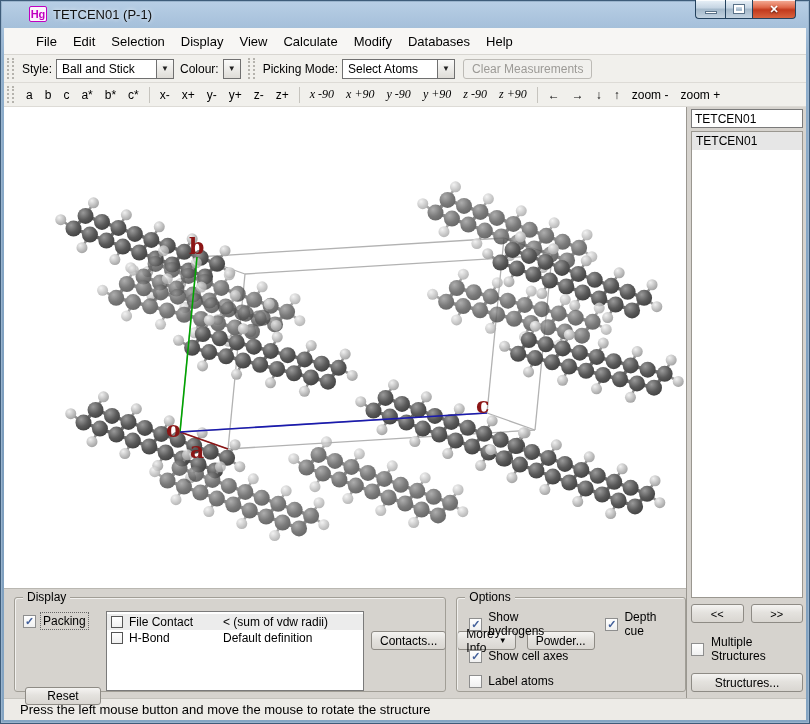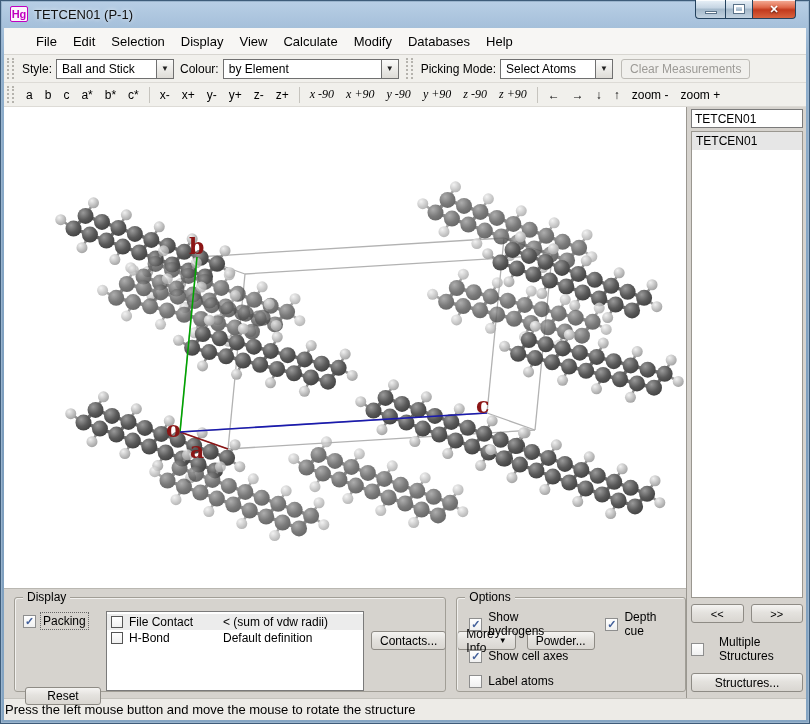--- a/index.html
+++ b/index.html
@@ -7,21 +7,21 @@
   body { font-family:"Liberation Sans", sans-serif; font-size:12px; color:#000; }
 
   .window {
     position:relative; width:810px; height:724px;
     background:linear-gradient(180deg,#b9cfe6 0%,#8fafcd 8%,#7c9dbd 60%,#85a5c3 100%);
     box-shadow:inset 0 0 0 1px #3e5c7a, inset 0 0 0 2px #9ab4cd;
     padding:0 4px 4px 4px;
   }
 
   
-  .titlebar { height:28px; display:flex; align-items:center; padding:0 6px; position:relative; }
+  .titlebar { height:28px; display:flex; align-items:center; padding:0 6px; position:relative;margin-left:19px; }
   .app-icon {
     width:18px; height:16px; background:#fdf4fd; border:1px solid #c000c0; border-radius:2px;
     color:#c000c0; font-weight:bold; font-size:11px; line-height:14px; text-align:center; margin-right:6px;
   }
   .title-text { font-size:13px; color:#111; text-shadow:0 0 4px rgba(255,255,255,.9); }
   .win-btns { position:absolute; top:0; right:10px; display:flex; }
   .win-btn {
     height:19px; border:1px solid #24425e; border-top:none; display:flex; align-items:center; justify-content:center;
     background:linear-gradient(180deg,#e9f1f8 0%,#c4d4e2 45%,#a3b8ca 50%,#c2d2e0 100%);
     box-shadow:inset 0 1px 0 rgba(255,255,255,.8);
@@ -68,21 +68,21 @@
   .canvas { position:relative; flex:1; background:#fff; overflow:hidden; }
   .canvas svg { display:block; }
 
   
   .sidebar { width:120px; background:#d6d3ce; border-left:1px solid #9a9790; display:flex; flex-direction:column; padding:2px 3px 6px 4px; }
   .sb-field { height:19px; width:100%; border:1px solid #7a7a7a; background:#fff; font-family:"Liberation Sans",sans-serif; font-size:12px; padding:0 3px; }
   .sb-list { flex:1; border:1px solid #9a9790; background:#fff; margin-top:3px; overflow:hidden; }
   .sb-item { height:18px; line-height:18px; padding-left:4px; background:#e6e6e6; }
   .sb-nav { display:flex; gap:7px; margin-top:6px; }
   .sb-nav .btn { flex:1; height:19px; font-size:11px; }
-  .sb-multi { display:flex; align-items:center; gap:15px; margin-top:12px; }
+  .sb-multi { display:flex; align-items:center; gap:7px; margin-top:12px; }
   .sb-structs { margin-top:10px; height:19px; width:100%; }
 
   
   .bottom-panel { height:110px; background:#d6d3ce; border-top:1px solid #b9b7b1; display:flex; padding:8px 0 6px 10px; position:relative; }
   .groupbox { position:relative; border:1px solid #a19e96; border-radius:3px; box-shadow:inset 1px 1px 0 rgba(255,255,255,.65); }
   .groupbox .gb-title { position:absolute; top:-8px; left:8px; background:#d6d3ce; padding:0 4px; font-size:12px; }
   .gb-display { width:448px; margin-right:10px; }
   .gb-options { width:238px; }
 
   .packing-row { position:absolute; left:8px; top:15px; display:flex; align-items:center; gap:5px; }
@@ -100,21 +100,21 @@
   .opt-row { display:flex; align-items:center; gap:6px; margin-bottom:11px; }
   .opt-col2 { margin-left:22px; }
 
   
   .cb { width:13px; height:13px; background:linear-gradient(180deg,#fff,#f0f0f0); border:1px solid #8e8e8e; display:inline-flex; align-items:center; justify-content:center; flex:0 0 13px; }
   .cb .mark { display:none; color:#44619b; font-weight:bold; font-size:11px; line-height:1; }
   .cb.checked .mark { display:block; }
   .cb.small { width:12px; height:12px; flex:0 0 12px; border-color:#555; }
 
   
-  .statusbar { height:22px; background:#edebe7; border-top:1px solid #c4c2bc; display:flex; align-items:center; padding-left:1px; font-size:13px; }
+  .statusbar { height:22px; background:#edebe7; border-top:1px solid #c4c2bc; display:flex; align-items:center; padding-left:16px; font-size:13px; }
 </style>
 </head>
 <body>
 
 <div class="window">
 
   <div class="titlebar">
     <div class="app-icon">Hg</div>
     <div class="title-text">TETCEN01 (P-1)</div>
     <div class="win-btns">
@@ -144,21 +144,20 @@
 
   <div class="toolbar toolbar1">
     <span class="drag-handle"></span>
     <span class="tb-label">Style:</span>
     <span class="combo">
       <span class="combo-field w-style">Ball and Stick</span>
       <span class="combo-btn">▼</span>
     </span>
     <span class="tb-label">Colour:</span>
     <span class="combo">
-      <span class="combo-field w-colour">by Element</span>
       <span class="combo-btn">▼</span>
     </span>
     <span class="drag-handle"></span>
     <span class="tb-label">Picking Mode:</span>
     <span class="combo">
       <span class="combo-field w-pick">Select Atoms</span>
       <span class="combo-btn">▼</span>
     </span>
     <span class="btn disabled" style="margin-left:4px;">Clear Measurements</span>
   </div>

